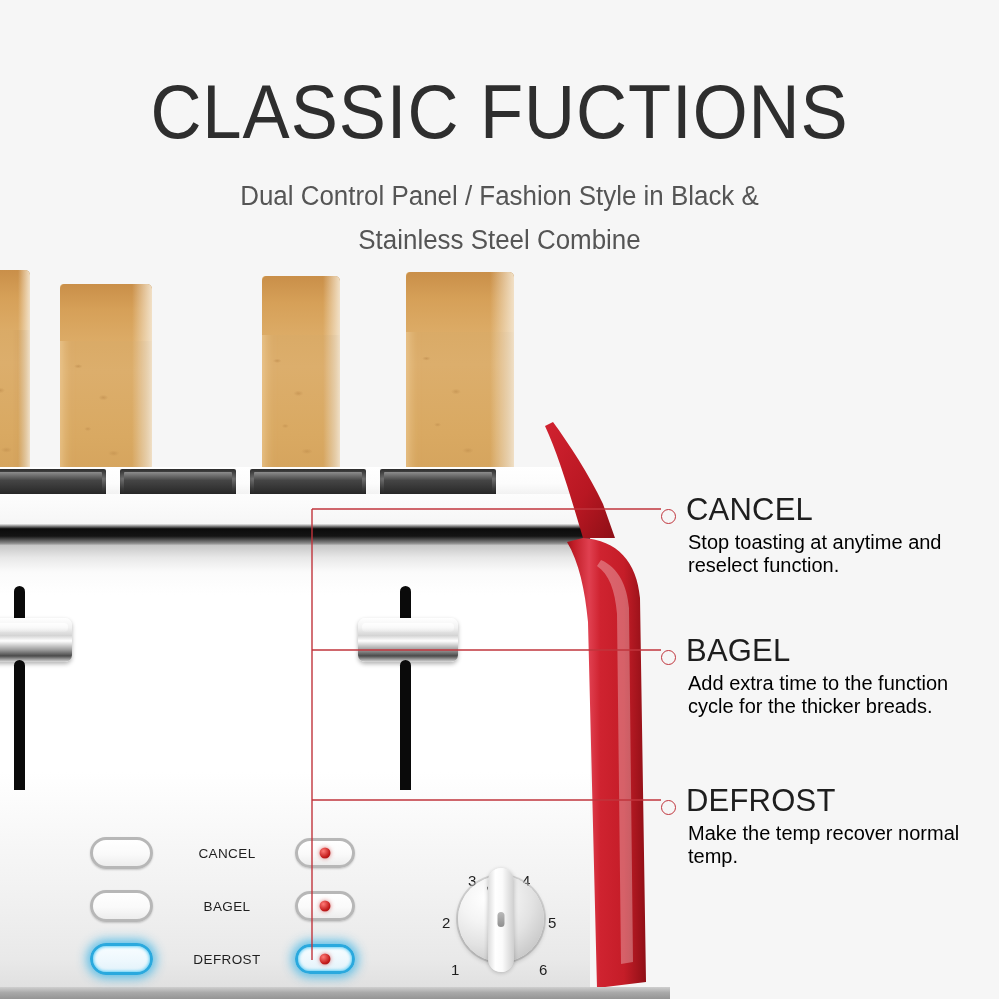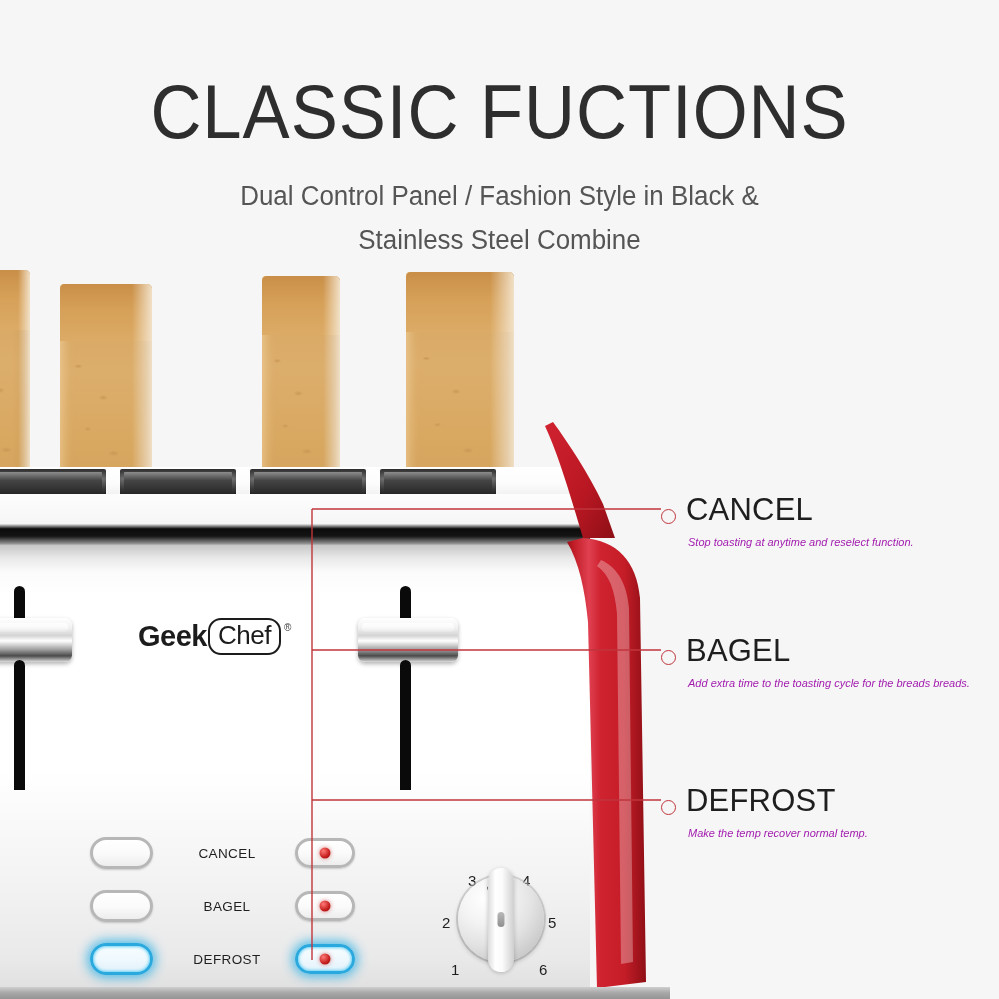--- a/index.html
+++ b/index.html
@@ -184,21 +184,21 @@
   .co-marker {
     position:absolute; left:11px; top:0; width:15px; height:15px;
     border:1.6px solid #c0343c; border-radius:50%; background:#f6f6f6;
   }
   .co-title {
     position:absolute; left:36px; top:-17px;
     font-size:31px; color:#1e1e1e; font-weight:400; letter-spacing:.2px;
   }
   .co-desc {
     position:absolute; left:38px; top:22px; width:300px;
-    font-size:11px; line-height:23px; color:#a21caf;font-style:italic;
+    font-size:20px; line-height:23px; color:#000000;
   }
 
   
   .lines { position:absolute; left:0; top:0; width:999px; height:999px; pointer-events:none; }
 </style>
 </head>
 <body>
 
 <div id="stage">
 
@@ -263,25 +263,20 @@
     <div class="lever-shaft" style="left:14px; top:324px; height:60px;"></div>
     <div class="lever-knob" style="left:-34px; top:356px; width:106px;"></div>
     <div class="lever-shaft" style="left:14px; top:398px; height:130px;"></div>
 
     <div class="lever-shaft" style="left:400px; top:324px; height:60px;"></div>
     <div class="lever-knob" style="left:358px; top:356px; width:100px;"></div>
     <div class="lever-shaft" style="left:400px; top:398px; height:130px;"></div>
 
   </div>
 
-  <div class="logo">
-    <span class="logo-geek">Geek</span>
-    <span class="logo-chef">Chef</span>
-    <span class="logo-r">®</span>
-  </div>
 
   <div class="panel">
 
     <div class="btn-row" style="top:10px;">
       <div class="pill"></div>
       <div class="btn-label" style="width:92px; text-align:center; margin-left:28px;">CANCEL</div>
       <div class="pill small" style="margin-left:22px;">
         <span class="led"></span>
       </div>
     </div>
@@ -333,21 +328,21 @@
 
     <div class="callout" style="top:39px;">
       <span class="co-marker"></span>
       <div class="co-title">CANCEL</div>
       <div class="co-desc">Stop toasting at anytime and reselect function.</div>
     </div>
 
     <div class="callout" style="top:180px;">
       <span class="co-marker"></span>
       <div class="co-title">BAGEL</div>
-      <div class="co-desc">Add extra time to the toasting cycle for the breads breads.</div>
+      <div class="co-desc">Add extra time to the function cycle for the thicker breads.</div>
     </div>
 
     <div class="callout" style="top:330px;">
       <span class="co-marker"></span>
       <div class="co-title">DEFROST</div>
       <div class="co-desc">Make the temp recover normal temp.</div>
     </div>
 
   </div>
 

